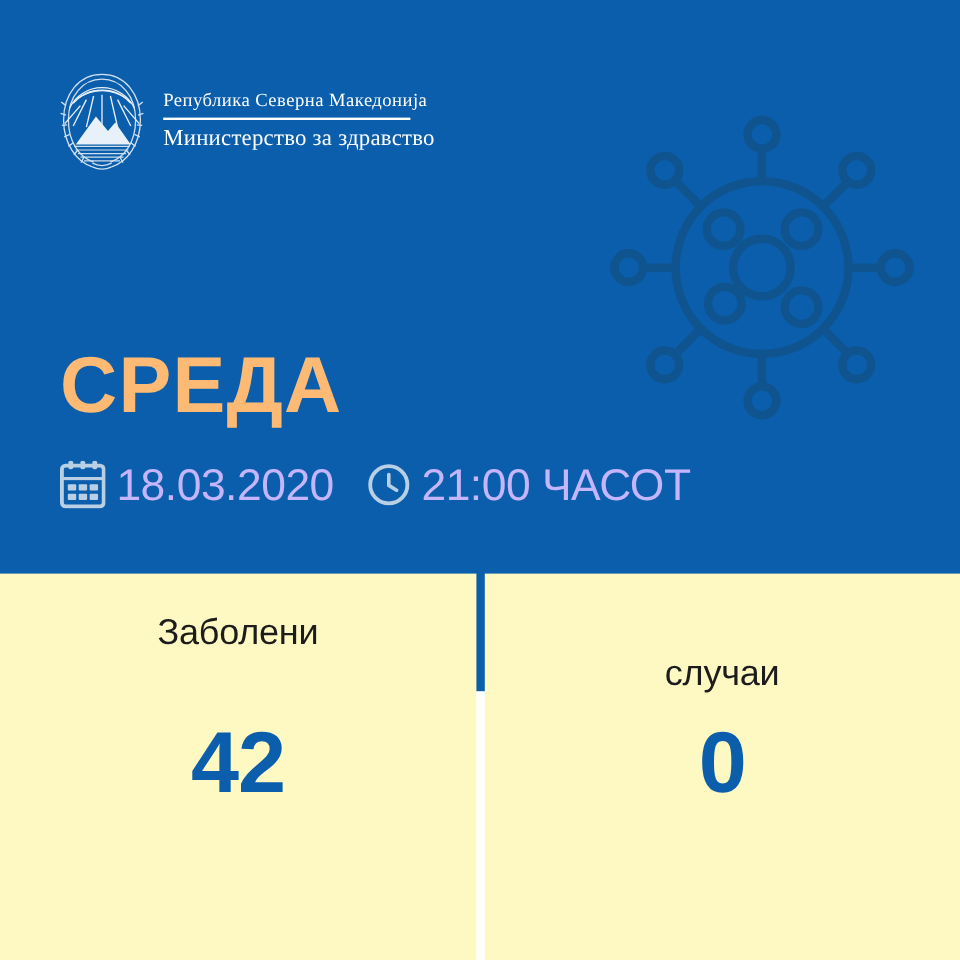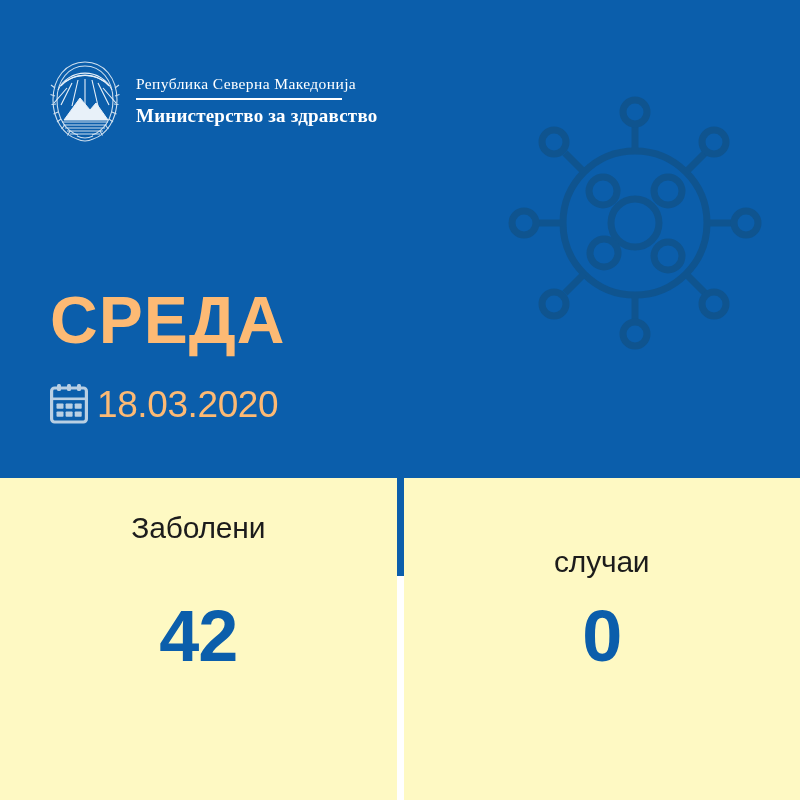--- a/index.html
+++ b/index.html
@@ -65,21 +65,21 @@
     line-height: 1.2;
   }
   .logo-rule {
     height: 1.5px;
     background: #ffffff;
     margin: 5px 0 5px 0;
     width: 206px;
   }
   .logo-line2 {
     font-family: "Liberation Serif", serif;
-    font-weight: bold;
+    font-weight: normal;
     font-size: 19px;
     color: #ffffff;
     letter-spacing: 0.2px;
     white-space: nowrap;
     line-height: 1.2;
   }
 
   
   .day-title {
     position: absolute;
@@ -107,21 +107,21 @@
   }
   .dt-group.time { margin-left: 28px; }
 
   .dt-icon {
     flex: 0 0 auto;
     display: block;
   }
   .dt-text {
     margin-left: 9px;
     font-size: 37px;
-    color: #fdba74;
+    color: #c4b5fd;
     letter-spacing: -0.4px;
     line-height: 1;
     white-space: nowrap;
     text-align: right;
   }
 
   
   .stats {
     position: absolute;
     left: 0;
@@ -278,20 +278,27 @@
             <rect x="15.6" y="19.5" width="7" height="5.2" rx="0.8"></rect>
             <rect x="24.7" y="19.5" width="7" height="5.2" rx="0.8"></rect>
             <rect x="6.5" y="27.5" width="7" height="5.2" rx="0.8"></rect>
             <rect x="15.6" y="27.5" width="7" height="5.2" rx="0.8"></rect>
             <rect x="24.7" y="27.5" width="7" height="5.2" rx="0.8"></rect>
           </g>
         </svg>
         <div class="dt-text">18.03.2020</div>
       </div>
 
+      <div class="dt-group time">
+        <svg class="dt-icon" width="36" height="36" viewBox="0 0 36 36" xmlns="http://www.w3.org/2000/svg">
+          <circle cx="18" cy="18" r="15.5" fill="none" stroke="#b9cfe3" stroke-width="3.2"></circle>
+          <path d="M18 9.5 L18 18.5 L24.5 22.5" fill="none" stroke="#b9cfe3" stroke-width="3" stroke-linecap="round" stroke-linejoin="round"></path>
+        </svg>
+        <div class="dt-text">21:00 ЧАСОТ</div>
+      </div>
 
     </div>
   </div>
 
   <div class="stats">
 
     <div class="panel">
       <div class="panel-label">Заболени</div>
       <div class="panel-value">42</div>
 

